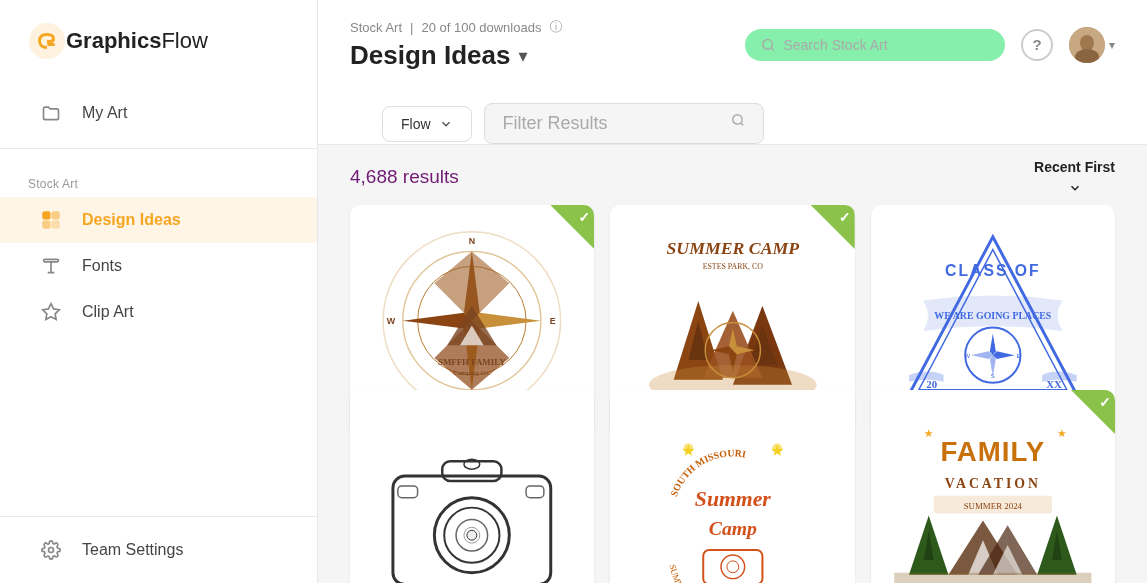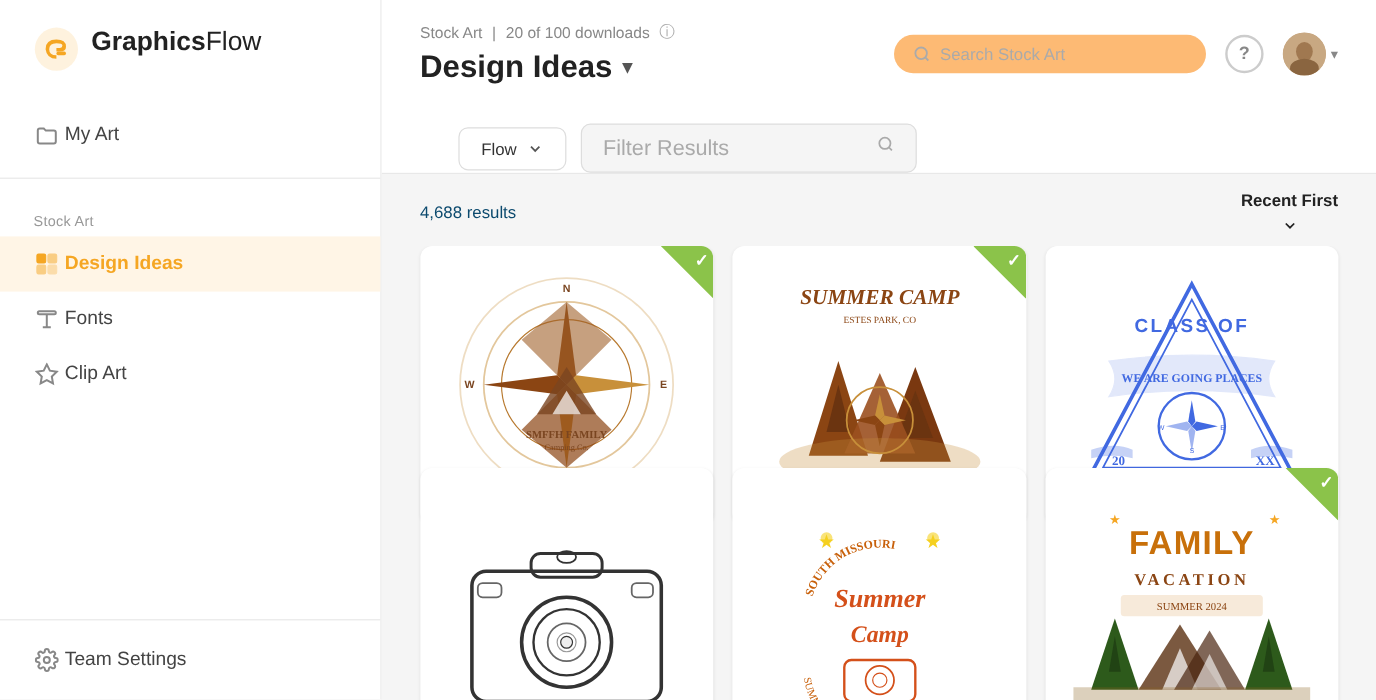--- a/index.html
+++ b/index.html
@@ -10,38 +10,37 @@
       width: 318px;
       min-width: 318px;
       background: #fff;
       border-right: 1px solid #e8e8e8;
       display: flex;
       flex-direction: column;
       padding: 0;
     }
     .sidebar-logo {
       display: flex;
-      align-items: flex-start;
+      align-items: center;
       padding: 22px 28px;
-      gap: 10px;
     }
     .logo-icon {
       width: 38px;
       height: 38px;
     }
     .sidebar-nav {
       display: flex;
       flex-direction: column;
       padding: 8px 0;
     }
     .nav-item {
       display: flex;
       align-items: center;
-      gap: 4px;
-      padding: 12px 28px;
+      gap: 20px;
+      padding: 12px 40px;
       cursor: pointer;
       border-radius: 0;
       color: #444;
       font-size: 16px;
       font-weight: 400;
       text-decoration: none;
     }
     .nav-item .nav-icon { width: 22px; height: 22px; display: flex; align-items: center; justify-content: center; flex-shrink: 0; }
     .nav-section-label {
       font-size: 12px;
@@ -110,21 +109,21 @@
       cursor: pointer;
     }
     .header-right {
       display: flex;
       align-items: center;
       gap: 16px;
     }
     .search-bar {
       display: flex;
       align-items: flex-end;
-      background: #fdba74;
+      background: #86efac;
       border-radius: 24px;
       padding: 8px 16px;
       gap: 8px;
       width: 260px;
     }
     .search-bar input {
       background: transparent;
       border: none;
       outline: none;
       font-size: 14px;
@@ -188,22 +187,22 @@
     }
 
     
     .results-row {
       display: flex;
       align-items: center;
       justify-content: space-between;
       padding: 14px 32px 10px;
     }
     .results-count {
-      font-size: 14px;
-      color: #0c4a6e;
+      font-size: 19px;
+      color: #701a75;
     }
     .sort-btn {
       display: flex;
       align-items: center;
       gap: 6px;
       font-size: 14px;
       font-weight: 600;
       color: #222;
       cursor: pointer;
       flex-direction: column;

